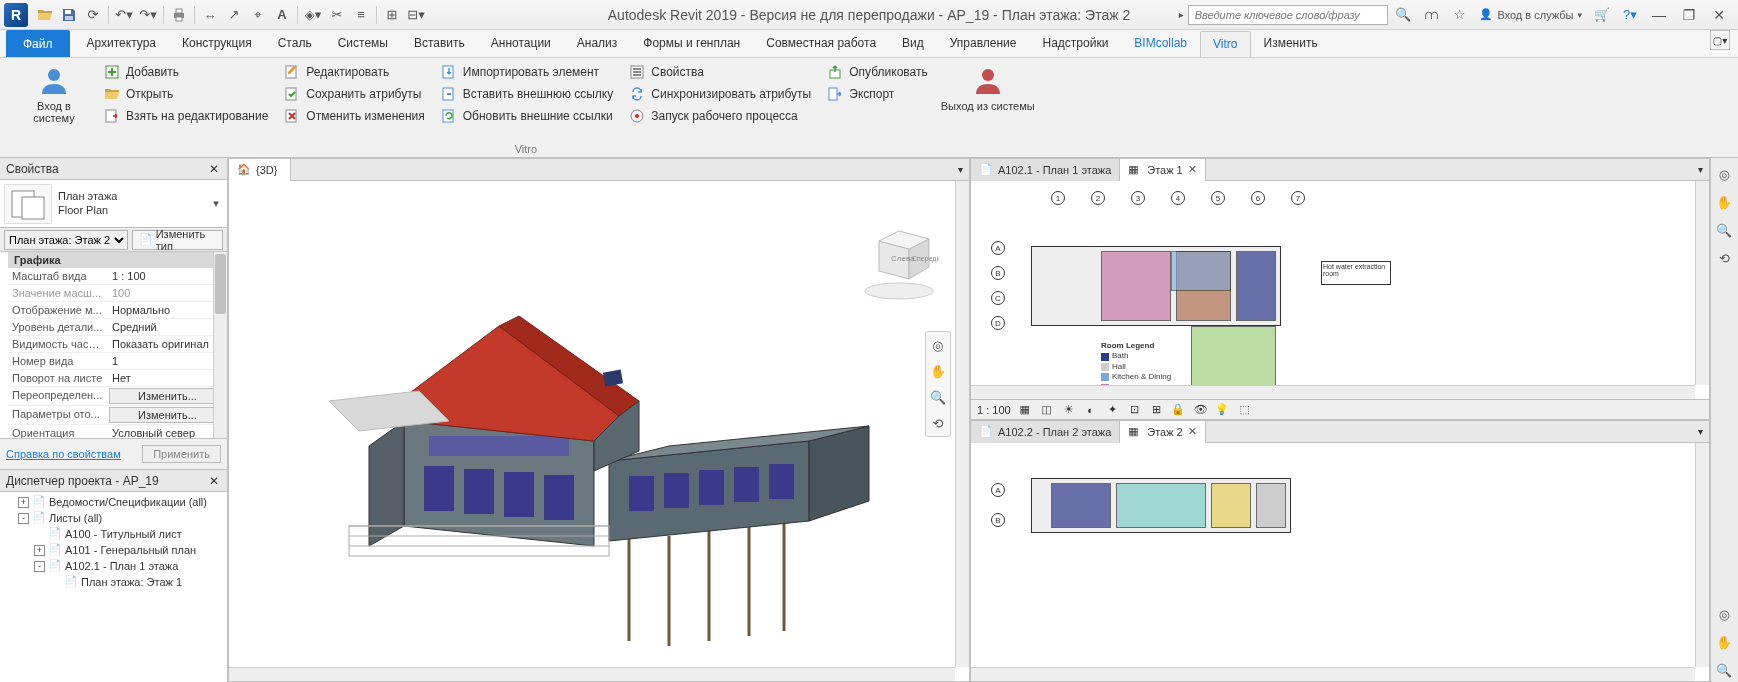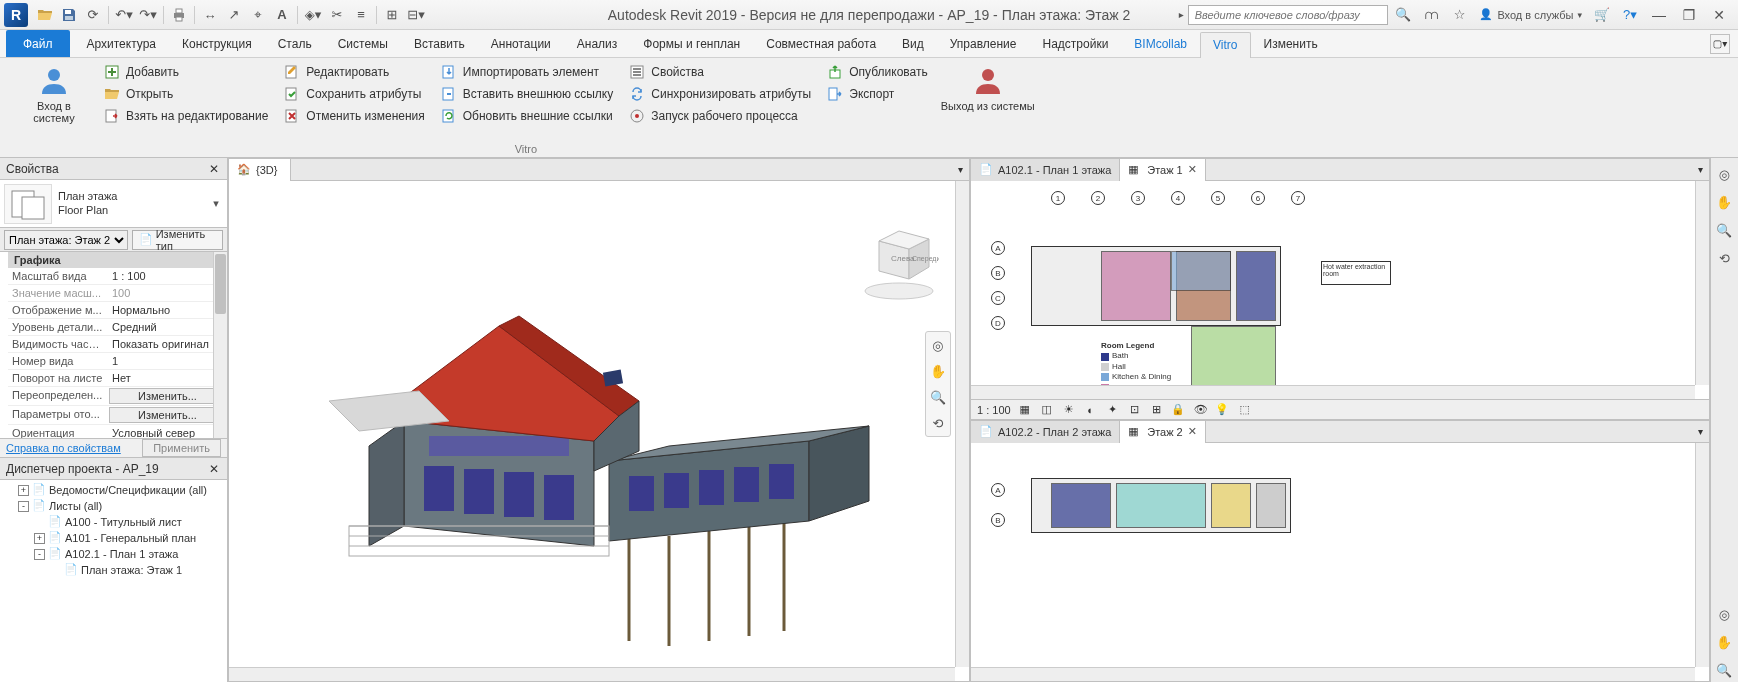--- a/index.html
+++ b/index.html
@@ -13,21 +13,21 @@
 #titlebar .qat .sep { width:1px; height:18px; background:#ccc; margin:0 2px; }
 #titlebar .title { position:absolute; left:50%; transform:translateX(-50%); font-size:14px; color:#555; white-space:nowrap; }
 #titlebar .right { margin-left:auto; display:flex; align-items:center; gap:4px; padding-right:6px; }
 #titlebar .searchbox { width:200px; height:20px; border:1px solid #b0b0b0; background:#fff; font-style:italic; color:#888; padding:0 6px; font-size:11px; }
 #titlebar .right .tb { width:24px; height:22px; display:flex; align-items:center; justify-content:center; color:#555; font-size:13px; }
 #titlebar .login { display:flex; align-items:center; gap:4px; font-size:11px; color:#555; padding:0 4px; }
 #titlebar .winbtn { width:26px; height:22px; display:flex; align-items:center; justify-content:center; font-size:14px; color:#555; }
 .revit-logo { width:24px; height:24px; border-radius:3px; background:linear-gradient(135deg,#2a6fc9,#0a3d7a); color:#fff; display:flex; align-items:center; justify-content:center; font-weight:bold; font-size:14px; margin-right:4px; }
 
 
-#ribtabs { height:28px; background:#f5f5f5; display:flex; align-items:center; border-bottom:1px solid #d0d0d0; padding-left:6px; position:relative; }
+#ribtabs { height:28px; background:#f5f5f5; display:flex; align-items:flex-start; border-bottom:1px solid #d0d0d0; padding-left:6px; position:relative; }
 #ribtabs .tab { padding:5px 12px 6px; font-size:12px; color:#333; border:1px solid transparent; border-bottom:none; border-radius:2px 2px 0 0; cursor:default; }
 #ribtabs .tab.file { background:#1b7bd6; color:#fff; padding:6px 16px; margin-right:4px; }
 #ribtabs .tab.active { background:#f0f0f0; border-color:#c8c8c8; position:relative; top:1px; }
 #ribtabs .tab.addin { color:#1b7bd6; }
 #ribtabs .collapse { margin-left:auto; margin-right:8px; width:20px; height:20px; display:flex; align-items:center; justify-content:center; border:1px solid #c0c0c0; font-size:10px; }
 
 
 #ribbon { height:100px; background:#f0f0f0; border-bottom:1px solid #c0c0c0; display:flex; align-items:stretch; padding:4px 8px 2px; gap:0; }
 .rgroup { display:flex; flex-direction:column; padding:0 6px; position:relative; }
 .rgroup .body { flex:1; display:flex; align-items:flex-start; gap:4px; }
@@ -56,21 +56,21 @@
 .instrow .editbtn { height:20px; padding:0 6px; font-size:11px; background:#f5f5f5; border:1px solid #b0b0b0; display:flex; align-items:center; gap:3px; }
 .propgrid { flex:0 0 auto; background:#fff; overflow:hidden; position:relative;padding-left:8px; }
 .propgrid .ghdr { background:#d8d8d8; padding:2px 6px; font-size:11px; font-weight:bold; display:flex; justify-content:space-between; align-items:center; }
 .propgrid .row { display:flex; border-bottom:1px solid #eee; font-size:11px; }
 .propgrid .row .n { width:100px; padding:2px 4px; color:#555; overflow:hidden; white-space:nowrap; text-overflow:ellipsis; }
 .propgrid .row .v { flex:1; padding:2px 4px; background:#fff; overflow:hidden; white-space:nowrap; }
 .propgrid .row .v.btn { background:#eee; text-align:center; border:1px solid #bbb; margin:1px; padding:1px; }
 .propgrid .row.dis .n, .propgrid .row.dis .v { color:#999; }
 .propgrid .sb { position:absolute; right:0; top:0; bottom:0; width:14px; background:#eee; border-left:1px solid #ccc; }
 .propgrid .sb .th { position:absolute; left:1px; right:1px; top:2px; height:60px; background:#c0c0c0; border-radius:2px; }
-.helprow { height:20px; display:flex; align-items:center; justify-content:space-between; padding:0 6px; border-top:1px solid #c0c0c0; border-bottom:1px solid #c0c0c0; font-size:11px; }
+.helprow { height:32px; display:flex; align-items:center; justify-content:space-between; padding:0 6px; border-top:1px solid #c0c0c0; border-bottom:1px solid #c0c0c0; font-size:11px; }
 .helprow a { color:#1b7bd6; text-decoration:underline; }
 .helprow .apply { padding:2px 10px; border:1px solid #bbb; background:#eee; color:#888; }
 
 
 #pbrowser { flex:1; display:flex; flex-direction:column; overflow:hidden; }
 #pbrowser .tree { flex:1; background:#fff; overflow:auto; padding:2px 0; font-size:11px; }
 .tn { display:flex; align-items:center; gap:3px; padding:1px 0 1px 4px; white-space:nowrap; }
 .tn .tw { width:11px; height:11px; border:1px solid #888; display:flex; align-items:center; justify-content:center; font-size:9px; line-height:1; background:#fff; flex:none; }
 .tn .sp { width:11px; flex:none; }
 .tn .ic { width:14px; height:14px; flex:none; }

